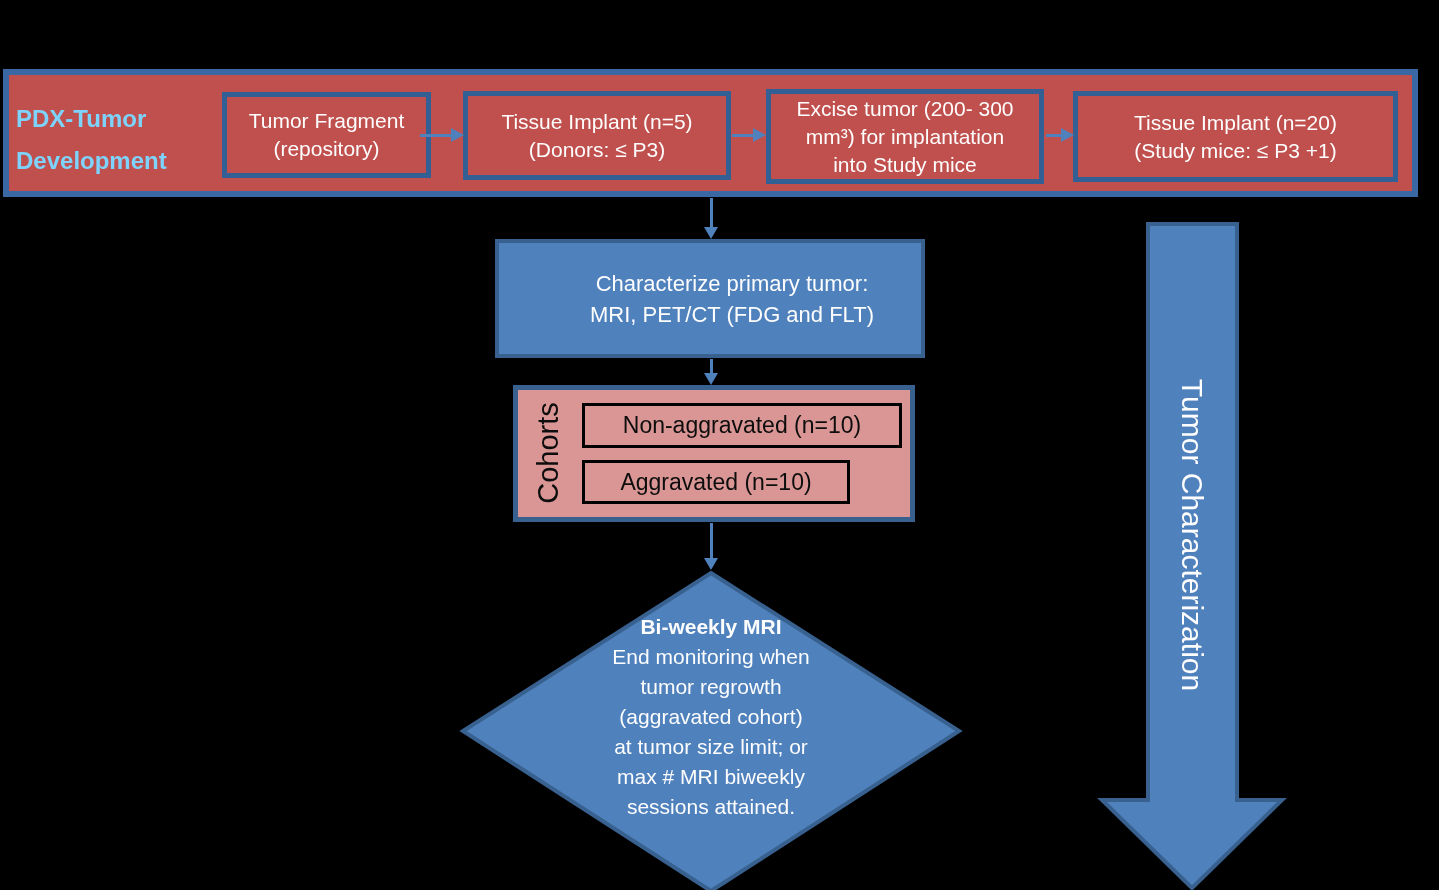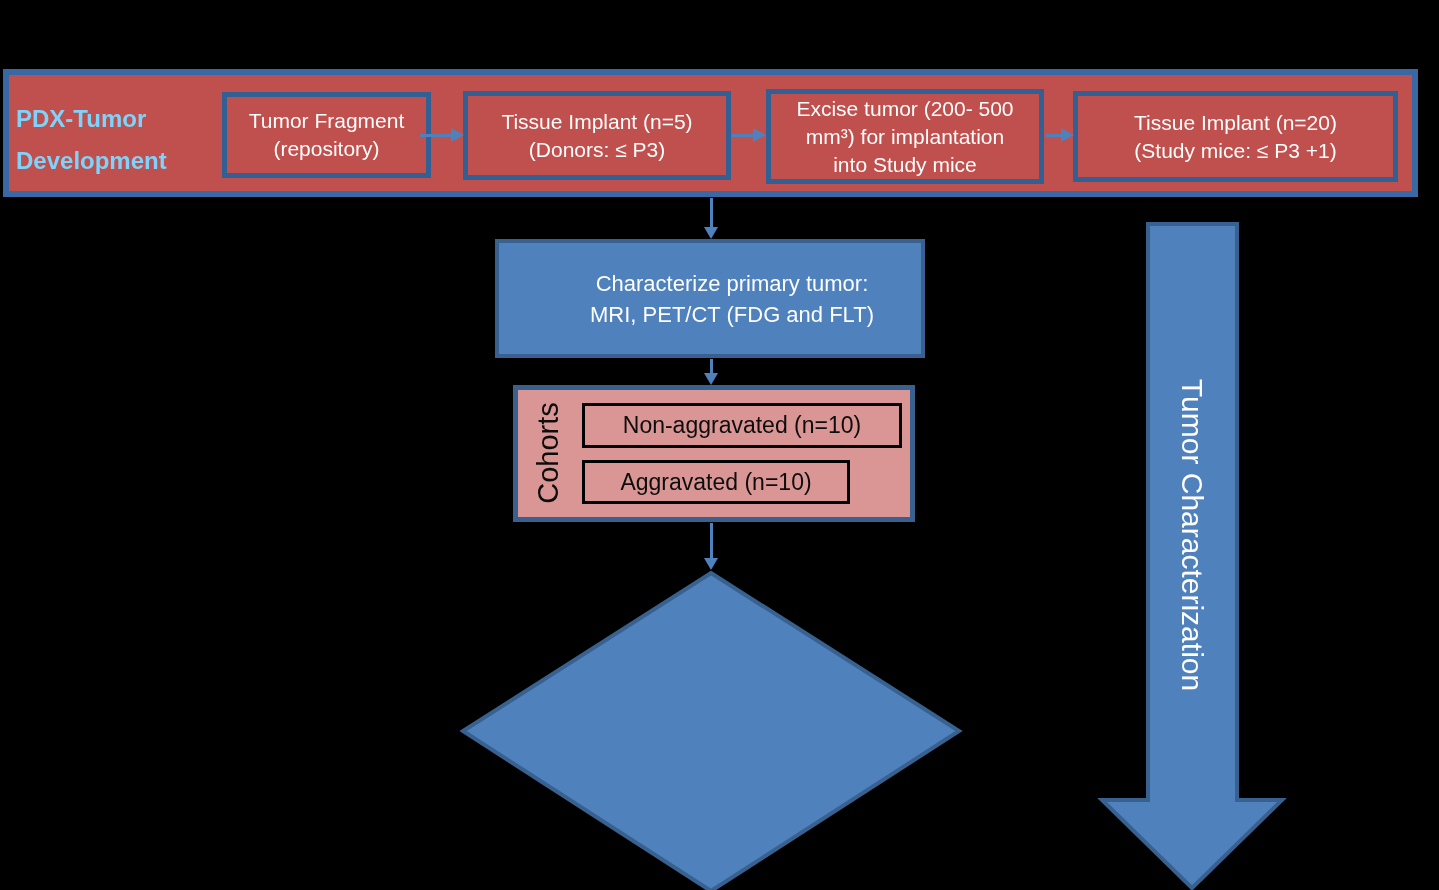--- a/index.html
+++ b/index.html
@@ -85,21 +85,21 @@
 
 <div id="canvas">
 
   <div class="banner"></div>
   <div class="banner-title">PDX-Tumor Development</div>
 
   <div id="box-1" class="rbox">Tumor Fragment
 (repository)</div>
   <div id="box-2" class="rbox">Tissue Implant (n=5)
 (Donors: ≤ P3)</div>
-  <div id="box-3" class="rbox">Excise tumor (200- 500
+  <div id="box-3" class="rbox">Excise tumor (200- 300
 mm³) for implantation
 into Study mice</div>
   <div id="box-4" class="rbox">Tissue Implant (n=20)
 (Study mice: ≤ P3 +1)</div>
 
   <div id="ha-1" class="harrow"></div>
   <div id="ha-2" class="harrow"></div>
   <div id="ha-3" class="harrow"></div>
   <div id="va-1" class="varrow"></div>
   <div id="va-2" class="varrow"></div>
@@ -109,19 +109,28 @@
 MRI, PET/CT (FDG and FLT)</div>
 
   <div class="cohorts"></div>
   <div class="cohorts-label">Cohorts</div>
   <div id="cohort-1" class="cohort-item">Non-aggravated (n=10)</div>
   <div id="cohort-2" class="cohort-item">Aggravated (n=10)</div>
 
   <svg class="diamond-svg" width="504" height="322">
     <polygon points="252,2 500,160 252,320 4,160" fill="#4f81bd" stroke="#38618f" stroke-width="4"></polygon>
   </svg>
+  <div class="diamond-text">
+    <div class="diamond-title">Bi-weekly MRI</div>
+    <div class="diamond-body">End monitoring when
+tumor regrowth
+(aggravated cohort)
+at tumor size limit; or
+max # MRI biweekly
+sessions attained.</div>
+  </div>
 
   <svg class="bigarrow-svg" width="192" height="676">
     <polygon points="52,6 141,6 141,582 186,582 96,670 6,582 52,582" fill="#4f81bd" stroke="#38618f" stroke-width="4"></polygon>
   </svg>
   <div class="bigarrow-label">Tumor Characterization</div>
 
 </div>
 
 </body></html>

